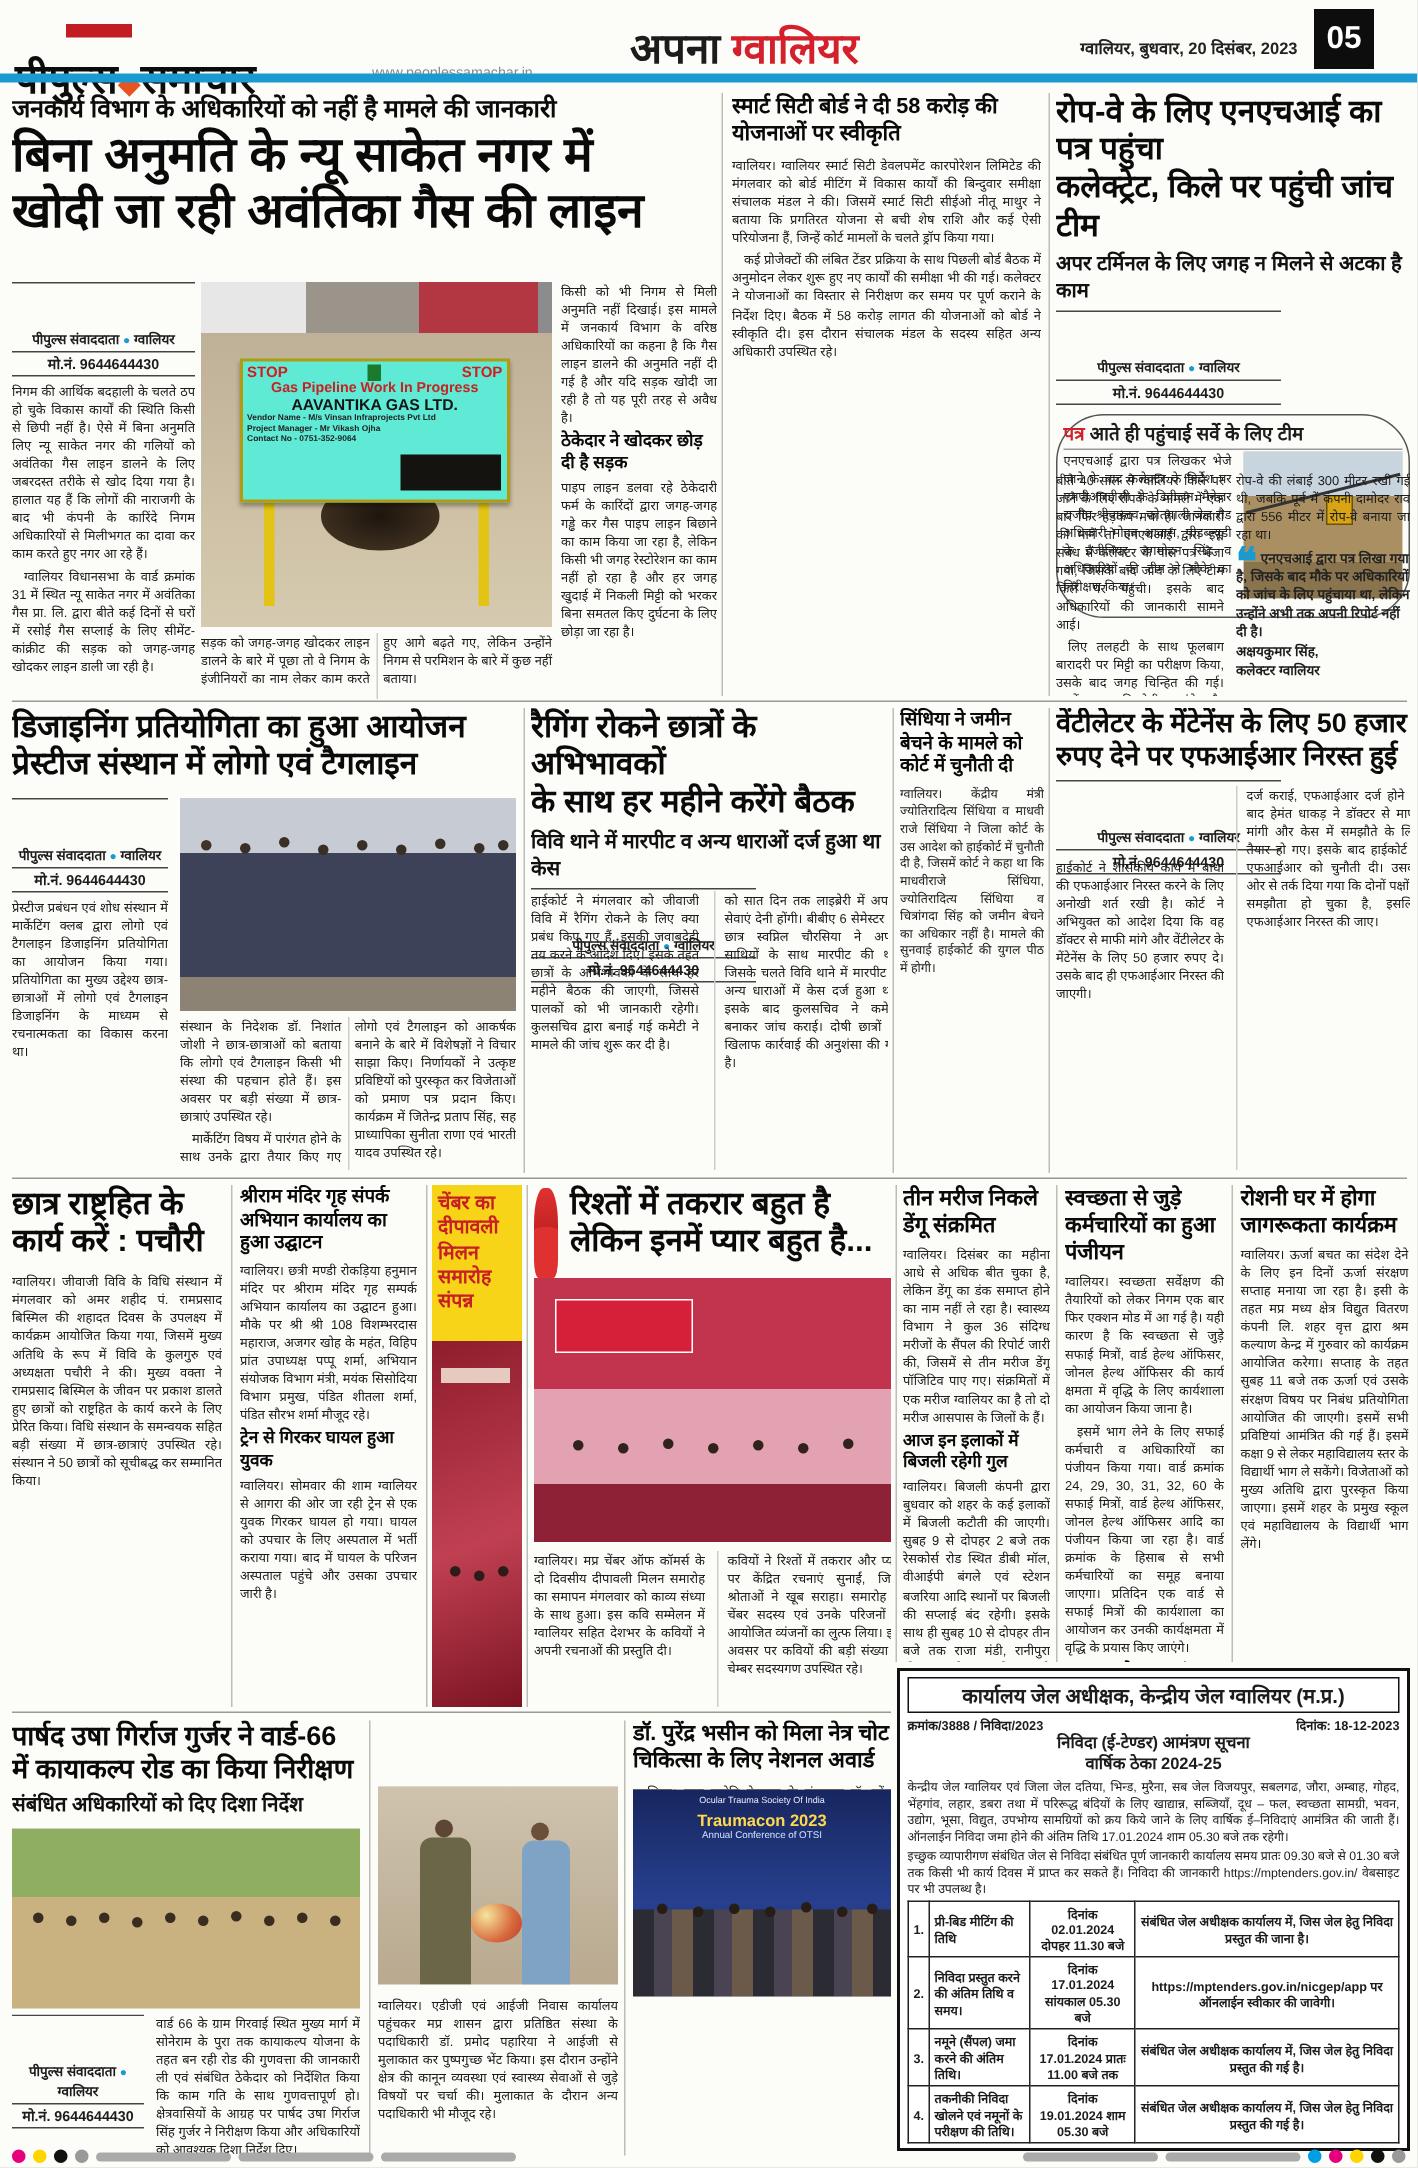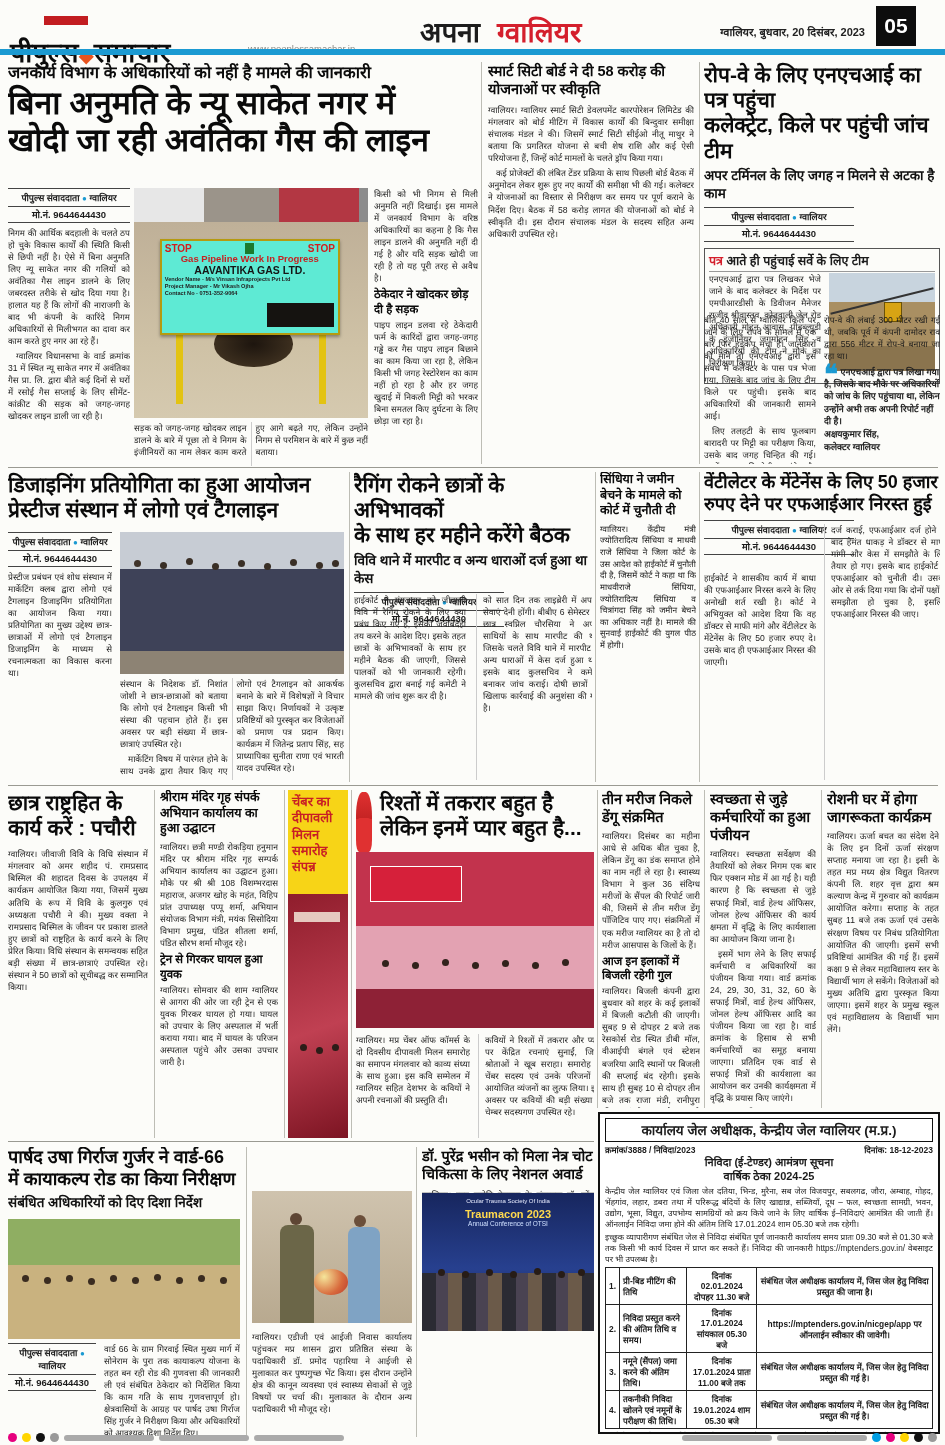--- a/index.html
+++ b/index.html
@@ -7,39 +7,39 @@
         font-family:"Liberation Sans","DejaVu Sans",sans-serif;color:#1c1c1c;overflow:hidden;}
   .abs{position:absolute;}
   .art{position:absolute;overflow:hidden;}
   .vr{position:absolute;width:1px;background:#bdbdb5;}
   .hr{position:absolute;height:1px;background:#9a9a92;}
   
   .logo{font-weight:bold;font-size:27px;color:#0c0c0c;letter-spacing:0;}
   .logo .sep{color:#e8541f;font-size:20px;}
   .logo-flag{position:absolute;left:34px;top:6px;width:44px;height:9px;background:#c21d21;}
   .site{font-size:9.5px;color:#8a8a85;margin-top:11px;}
-  .edition{font-weight:bold;font-size:28px;font-family:Liberation Mono, monospace;}
+  .edition{font-weight:bold;font-size:28px;}
   .edition .red{color:#d41f2c;}
   .dateline{font-size:11px;font-weight:bold;color:#222;text-align:right;}
   .pageno{position:absolute;background:#0d0d0d;color:#fff;font-weight:bold;font-size:21px;
           width:40px;height:40px;display:flex;align-items:center;justify-content:center;}
   .mast-bar{position:absolute;left:0;top:49px;width:945px;height:6px;background:#1b9ad2;}
   
   .kicker{font-weight:bold;font-size:16.5px;color:#0b0b0b;}
   .h-xxl{font-weight:bold;font-size:32px;line-height:1.17;color:#0a0a0a;}
   .h-xl{font-weight:bold;font-size:21px;line-height:1.2;color:#0a0a0a;}
   .h-l{font-weight:bold;font-size:18px;line-height:1.2;color:#0a0a0a;}
   .h-m{font-weight:bold;font-size:14.5px;line-height:1.25;color:#0a0a0a;}
   .h-s{font-weight:bold;font-size:12.5px;line-height:1.25;color:#0a0a0a;}
   .subhead{font-weight:bold;font-size:13.5px;color:#111;}
   .bp{font-size:8.6px;line-height:1.4;text-align:justify;margin:0 0 3px;text-indent:8px;}
   .bp.first{text-indent:0;}
   .col2{columns:2;column-gap:9px;column-rule:1px solid #ccc;column-fill:auto;}
   .byl{border-top:1.5px solid #444;border-bottom:1px solid #444;text-align:center;padding:2px 0 1px;}
-  .byl .r1{font-size:9px;font-weight:bold;}
+  .byl .r1{font-size:9px;font-weight:bold;margin-top:28px;}
   .byl .r1 .dot{color:#1b9ad2;font-size:8px;}
   .byl .r2{font-size:9.5px;font-weight:bold;border-top:1px solid #444;margin-top:2px;padding-top:1px;}
   .subh2{font-weight:bold;font-size:11.5px;line-height:1.25;color:#0a0a0a;margin:3px 0;}
   
   .ph{position:absolute;overflow:hidden;background:#cfc8b8;}
   .heads{position:absolute;width:7px;height:7px;border-radius:50%;background:#40342a;}
   
   .cars{position:absolute;left:0;top:0;width:100%;height:34px;
         background:linear-gradient(90deg,#e7e7e7 0 30%,#9b948a 30% 62%,#b33743 62% 96%,#8c8c8c 96%);}
   .dirt{position:absolute;left:0;top:34px;width:100%;height:100%;
@@ -184,21 +184,21 @@
   <div class="art" style="left:704px;top:62px;width:236px;height:402px;">
     <div class="h-xl">
       <div>रोप-वे के लिए एनएचआई का पत्र पहुंचा</div>
       <div>कलेक्ट्रेट, किले पर पहुंची जांच टीम</div>
     </div>
     <div class="subhead" style="margin-top:3px;">अपर टर्मिनल के लिए जगह न मिलने से अटका है काम</div>
     <div class="byl" style="width:150px;margin-top:5px;">
       <div class="r1"><span>पीपुल्स संवाददाता</span> <span class="dot">●</span> <span>ग्वालियर</span></div>
       <div class="r2">मो.नं. 9644644430</div>
     </div>
-    <div class="rp-box" style="margin-top:6px;height:128px;position:relative;">
+    <div class="rp-box" style="margin-top:6px;height:128px;position:relative;border-radius:32px;">
       <div class="rp-box-title"><span class="red">पत्र</span> <span>आते ही पहुंचाई सर्वे के लिए टीम</span></div>
       <div style="position:absolute;left:4px;top:24px;width:112px;height:100px;overflow:hidden;">
         <p class="bp first">एनएचआई द्वारा पत्र लिखकर भेजे जाने के बाद कलेक्टर के निर्देश पर एमपीआरडीसी के डिवीजन मैनेजर राजीव श्रीवास्तव, कोतवाली जेल रोड अधिकारी मोहन आवास, पीडब्ल्यूडी के इंजीनियर जगमोहन सिंह व अधिकारियों की टीम ने मौके का निरीक्षण किया।</p>
       </div>
       <div class="ph" style="right:4px;top:24px;left:auto;width:106px;height:98px;">
         <div class="rp-photo-bg"></div>
         <div class="rp-cable"></div>
         <div class="rp-cab"></div>
       </div>
     </div>

